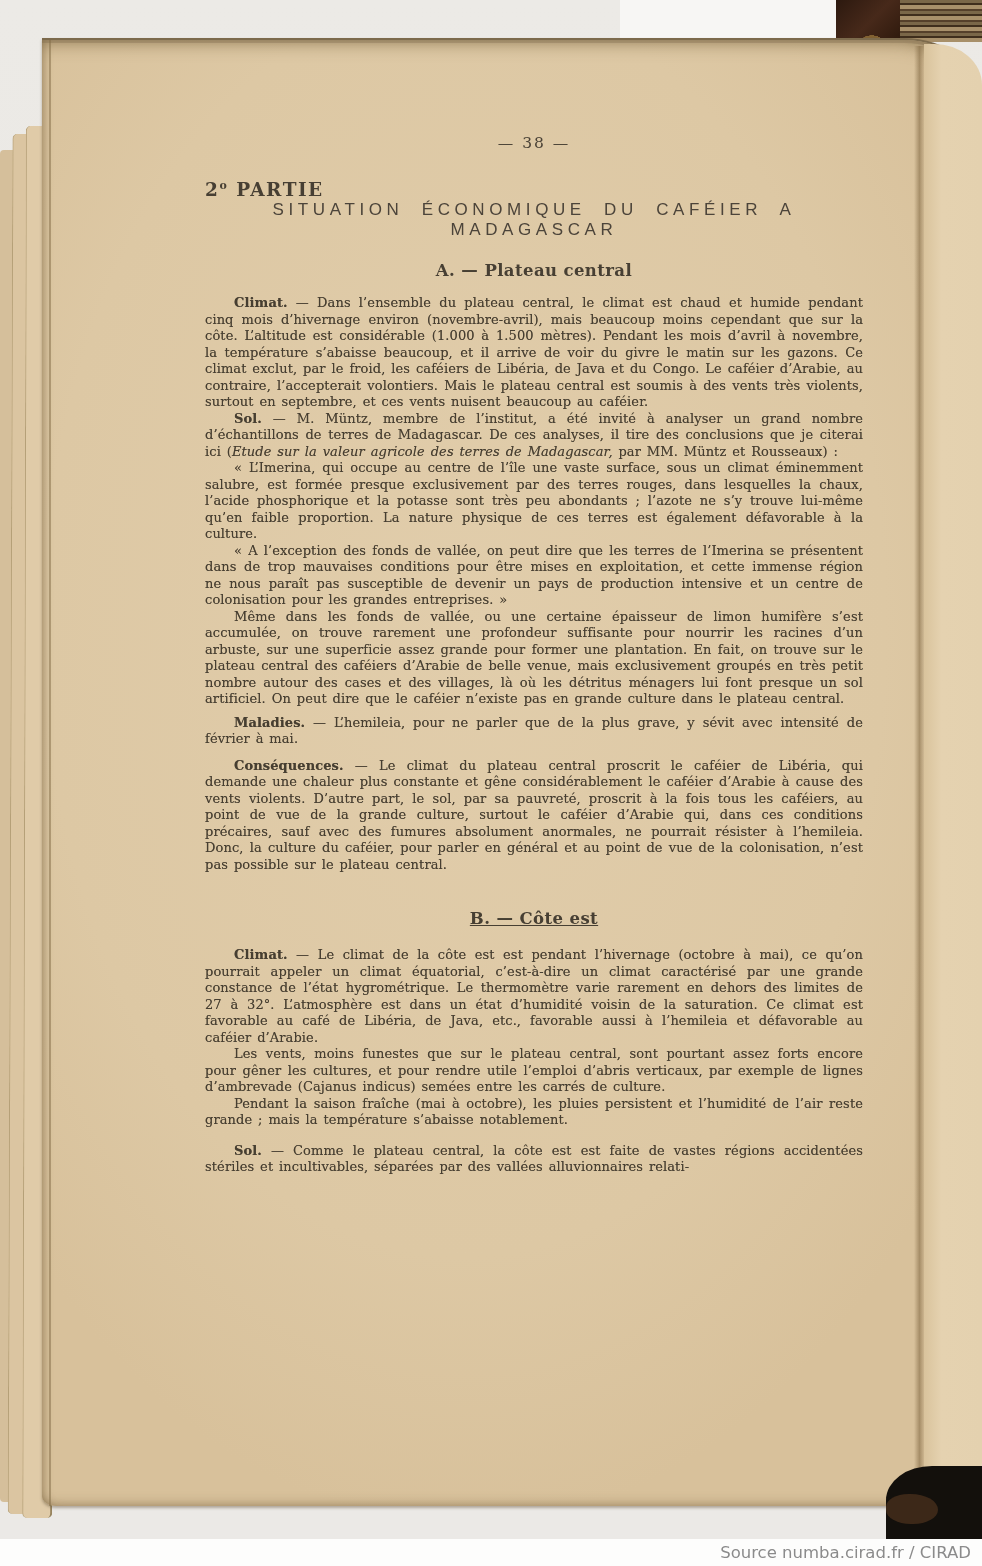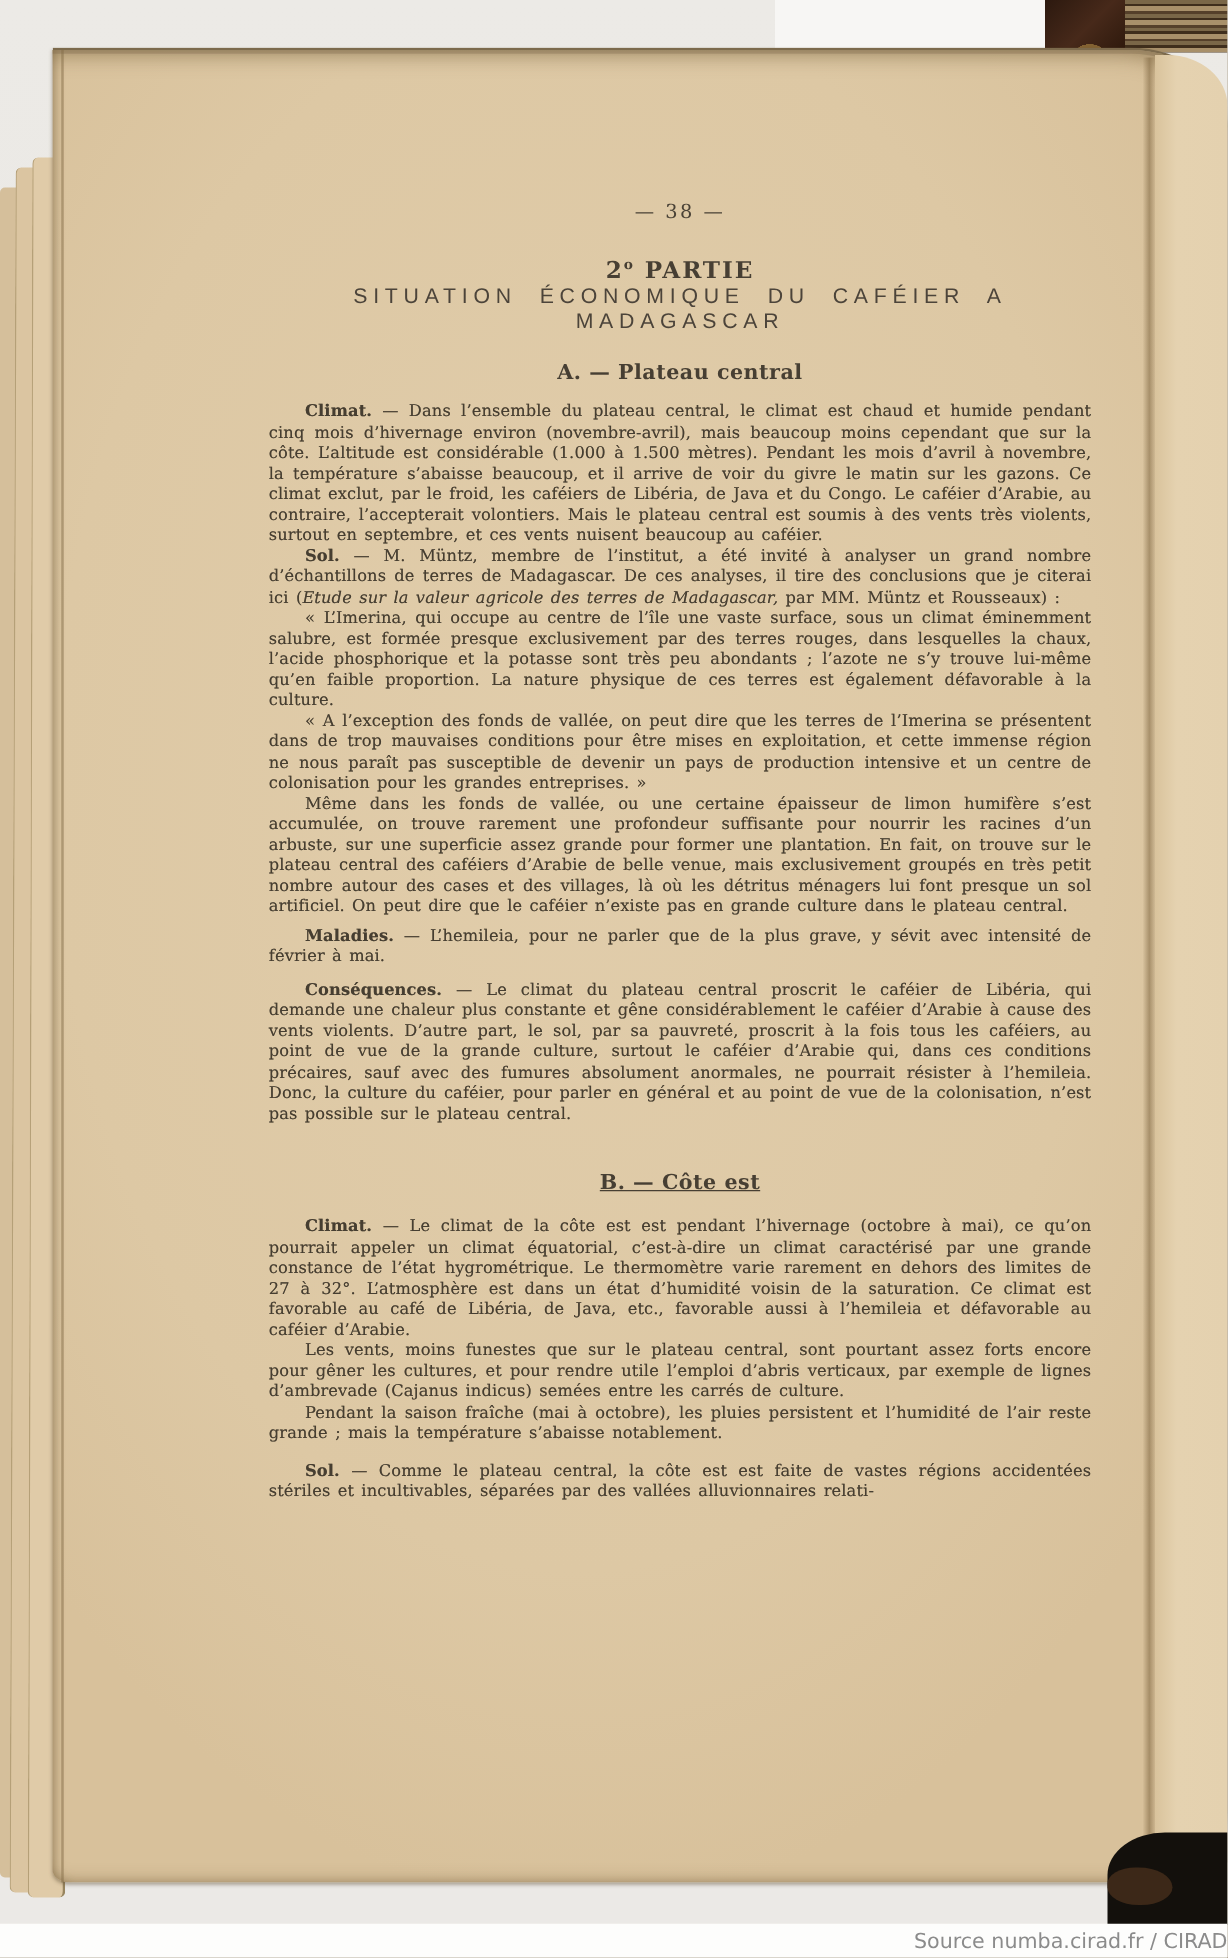--- a/index.html
+++ b/index.html
@@ -61,25 +61,25 @@
                  background:linear-gradient(90deg,#d9c39c 0%, #e5d2b0 30%, #e4d1af 100%);
                  border-top-right-radius:70px 60px; border-bottom-right-radius:85px 55px; }
 
   
   .cover-corner { position:absolute; left:886px; top:1466px; width:96px; height:74px;
                   background:#13100c; border-top-left-radius:46px 34px; }
   .cover-blotch { position:absolute; left:886px; top:1494px; width:52px; height:30px;
                   background:#3c2818; border-radius:45% 55% 50% 50%; }
 
   
-  .content { position:absolute; left:173px; top:0; width:658px; padding-top:120px;
+  .content { position:absolute; left:163px; top:0; width:658px; padding-top:94px;
              color:#453d31; }
   .page-number { text-align:center; font-size:15.5px; letter-spacing:2px;
                  color:#4a4236; }
-  .part-heading { text-align:center; margin-top:27px; font-size:18.5px; font-weight:bold;
+  .part-heading { text-align:left; margin-top:27px; font-size:18.5px; font-weight:bold;
                   letter-spacing:1.5px; color:#473f33; }
   .part-heading sup { font-size:11px; }
   .doc-title { text-align:center; font-family:"Liberation Sans", sans-serif;
                font-size:17px; letter-spacing:4.6px; word-spacing:9px; color:#4c443a; }
   .section-heading { text-align:center; font-size:16.5px; font-weight:bold;
                      color:#473f33; letter-spacing:.4px; }
   .section-a { margin-top:21px; }
   .section-b { margin-top:36px; margin-bottom:19px;text-decoration:underline; }
 
   .paras { margin-top:15px; }
@@ -88,21 +88,21 @@
           text-shadow:0 0 .5px rgba(70,58,42,.55); }
   .para .bold { font-weight:bold; }
   .para .italic { font-style:italic; }
   .para.gap-sm { margin-top:7px; }
   .para.gap-md { margin-top:10px; }
   .para.gap-lg { margin-top:14px; }
 
   
   .footer-bar { position:absolute; left:0; top:1539px; width:982px; height:27px;
                 background:#fdfdfc; display:flex; align-items:center; justify-content:flex-end;
-                padding-right:0; }
+                padding-right:11px; }
   .footer-bar span { font-family:"DejaVu Sans", sans-serif; font-size:16.5px; color:#8b8b8b; }
 </style>
 </head>
 <body>
 
 <div class="scene">
 
   <div class="bg-top-bright"></div>
   <div class="bg-bottom-light"></div>
 

